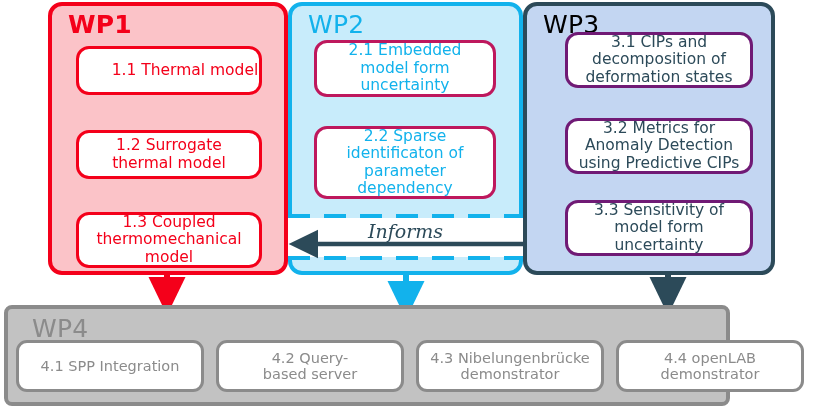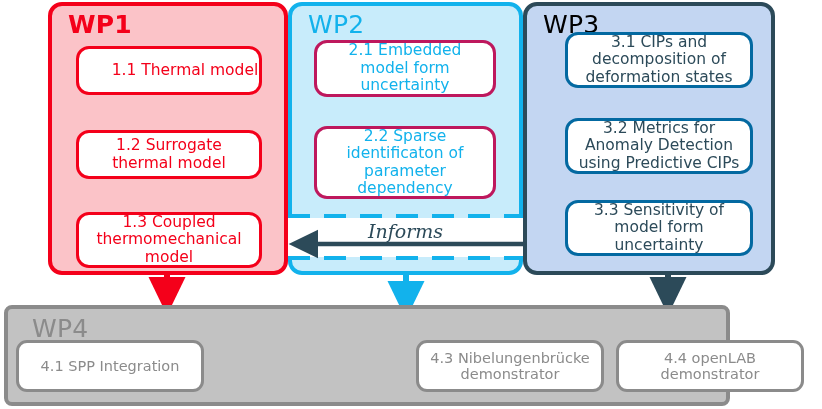--- a/index.html
+++ b/index.html
@@ -23,21 +23,21 @@
   #wp4{left:4px;top:305px;width:726px;height:101px;
        background:#c2c2c2;border:4px solid #8b8b8b;border-radius:8px;}
   #wp4 .wp-title{color:#8b8b8b;font-size:25px;left:24px;top:7px;}
 
   
   .task{position:absolute;box-sizing:border-box;background:#ffffff;
         border-radius:13px;display:flex;align-items:center;
         justify-content:center;text-align:center;line-height:1.13;}
   .t-red{border:3px solid #f4001a;color:#f4001a;font-size:15.5px;}
   .t-blue{border:3px solid #be185d;color:#12b2ec;font-size:15.5px;}
-  .t-navy{border:3px solid #0369a1;color:#2c4a59;font-size:15.5px;}
+  .t-navy{border:3px solid #701a75;color:#2c4a59;font-size:15.5px;}
   .t-gray{border:3px solid #8b8b8b;color:#8b8b8b;font-size:14.5px;
           border-radius:11px;}
 
   
   #t11{left:76px;top:46px;width:186px;height:49px;padding-left:32px;}
   #t12{left:76px;top:130px;width:186px;height:49px;}
   #t13{left:76px;top:212px;width:186px;height:56px;}
   
   #t21{left:314px;top:40px;width:182px;height:57px;}
   #t22{left:314px;top:126px;width:182px;height:73px;}
@@ -187,20 +187,23 @@
     </g>
   </svg>
   <div id="informs-label">Informs</div>
 
   <div class="wp" id="wp4">
     <div class="wp-title">WP4</div>
   </div>
   <div class="task t-gray" id="t41">
     <span>4.1 SPP Integration</span>
   </div>
+  <div class="task t-gray" id="t42">
+    <span>4.2 Query-<br>based server</span>
+  </div>
   <div class="task t-gray" id="t43">
     <span>4.3 Nibelungenbrücke<br>demonstrator</span>
   </div>
   <div class="task t-gray" id="t44">
     <span>4.4 openLAB<br>demonstrator</span>
   </div>
 
 </div>
 
 </body></html>

